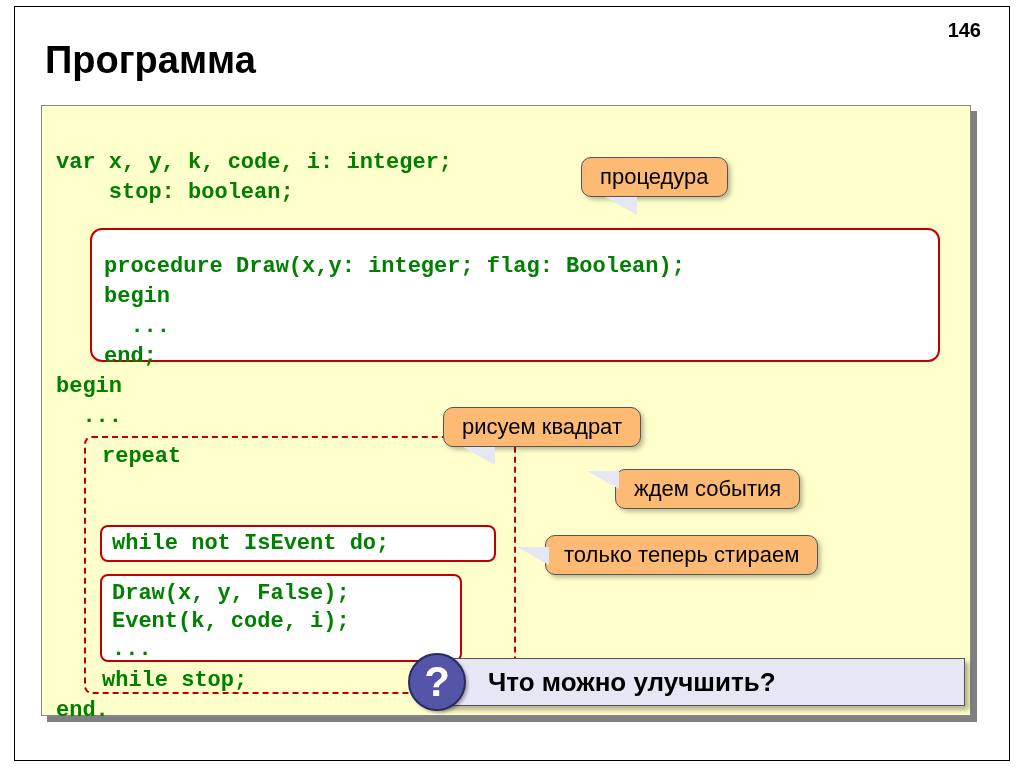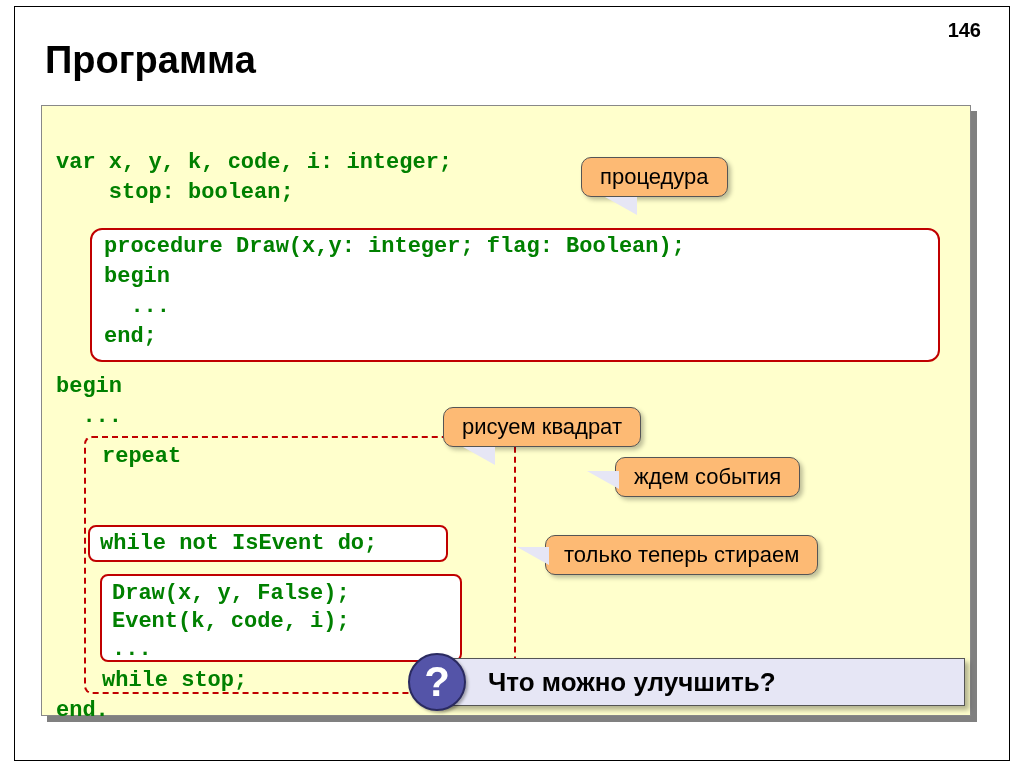--- a/index.html
+++ b/index.html
@@ -56,40 +56,40 @@
   .indent2 { left: 86px; }
 
   .proc-box {
     position: absolute;
     left: 48px; top: 122px;
     width: 850px;
     height: 134px;
     background: #fff;
     border: 2px solid #C00000;
     border-radius: 12px;
-    padding: 2px 12px;
+    padding: 22px 12px;
   }
   .proc-box .mono { position: static; line-height: 30px; }
 
   .dashed-box {
     position: absolute;
     left: 42px; top: 330px;
     width: 432px;
     height: 258px;
     border: 2px dashed #C00000;
     border-radius: 8px;
   }
   .white-inset {
     position: absolute;
     background: #fff;
     border: 2px solid #C00000;
     border-radius: 8px;
     padding: 4px 10px;
   }
-  .inset1 { left: 46px; top: 419px; width: 360px; }
+  .inset1 { left: 58px; top: 419px; width: 396px; }
   .inset2 { left: 58px; top: 468px; width: 362px; height: 88px; }
   .inset2 .mono { line-height: 28px; }
 
   .callout {
     position: absolute;
     background: #fdba74;
     border: 1px solid #555;
     border-radius: 10px;
     padding: 6px 18px;
     font-size: 22px;
@@ -192,21 +192,21 @@
     <div class="mono codeline indent1" style="top:562px">while stop;</div>
     <div class="mono codeline" style="top:592px">end.</div>
   </div>
 
   <div class="callout" style="left:566px; top:150px">процедура</div>
   <div class="callout-tail tail-down-left" style="left:590px; top:190px"></div>
 
   <div class="callout" style="left:428px; top:400px">рисуем квадрат</div>
   <div class="callout-tail tail-down-left" style="left:448px; top:440px"></div>
 
-  <div class="callout" style="left:600px; top:450px">ждем события</div>
+  <div class="callout" style="left:600px; top:462px">ждем события</div>
   <div class="callout-tail tail-left" style="left:572px; top:464px"></div>
 
   <div class="callout" style="left:530px; top:528px">только теперь стираем</div>
   <div class="callout-tail tail-left" style="left:502px; top:540px"></div>
 
   <div class="question-box">
     <div class="question-circle">?</div>
     <span>Что можно улучшить?</span>
   </div>
 

